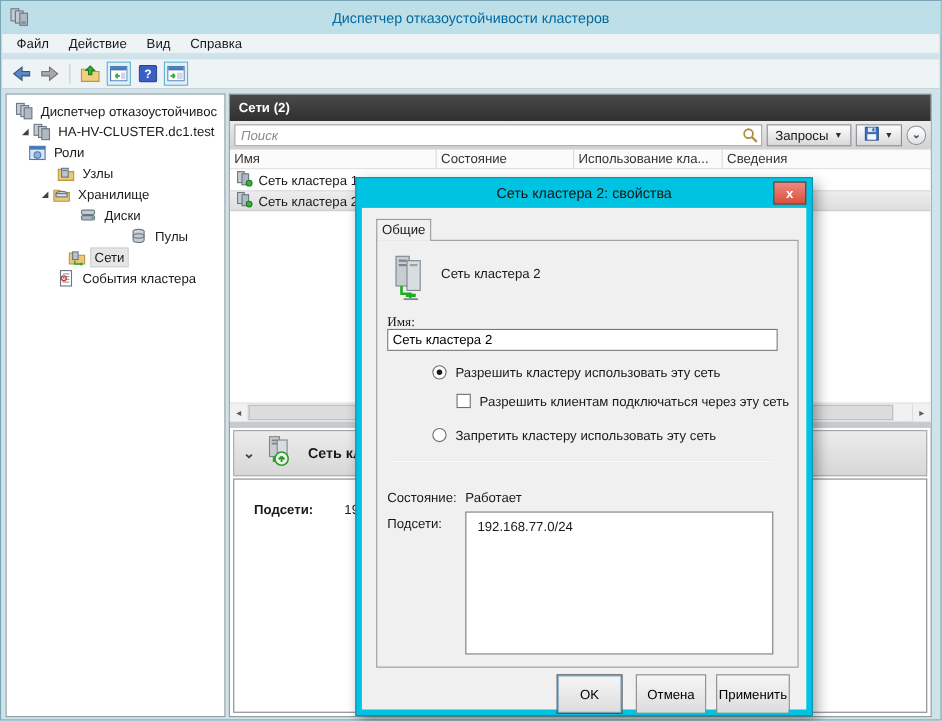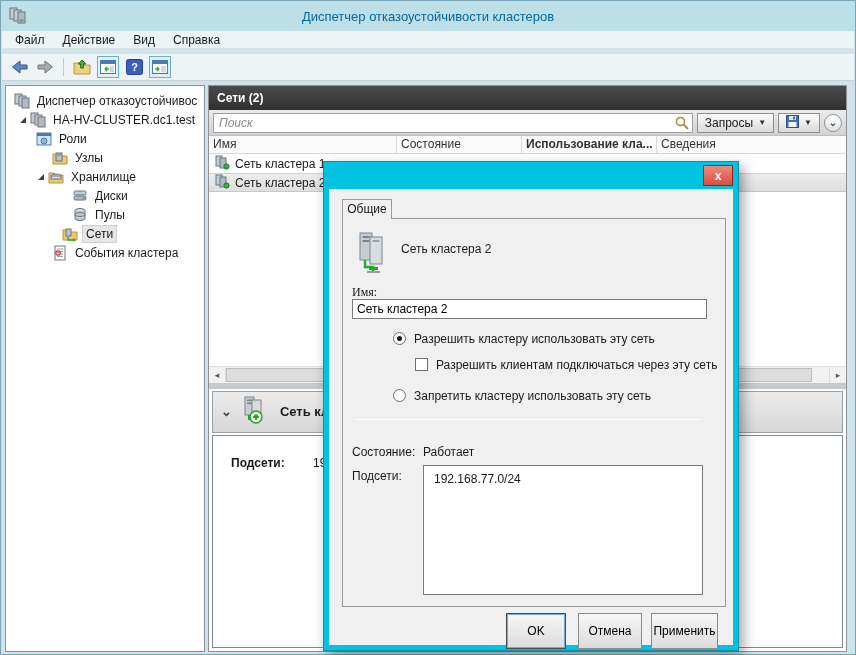--- a/index.html
+++ b/index.html
@@ -36,21 +36,21 @@
   .search-wrap { flex:1; position:relative; height:20px; }
   .search-wrap input { width:100%; height:20px; border:1px solid #9aa0a6; padding:0 22px 0 5px; font:12px "Liberation Sans",sans-serif; }
   .search-wrap input::placeholder { font-style:italic; color:#8a8a8a; }
   .search-wrap .mag { position:absolute; right:4px; top:3px; }
   .btn { height:20px; background:linear-gradient(#fdfdfd,#d9d9d9); border:1px solid #8a9097; display:flex; align-items:center; justify-content:center; gap:5px; padding:0 7px; font-size:12px; }
   .btn .caret { font-size:8px; color:#303030; }
   .round-btn { width:18px; height:18px; border-radius:50%; border:1px solid #8e959a; background:linear-gradient(#ffffff,#dfe3e5); display:flex; align-items:center; justify-content:center; font-size:10px; font-weight:bold; color:#4a4a4a; line-height:1; }
 
   .table-header { height:18px; display:flex; background:#fbfbfb; border-bottom:1px solid #d9d9d9; color:#333; flex:none; }
   .th { border-right:1px solid #d9d9d9; padding:1px 0 0 4px; overflow:hidden; white-space:nowrap; }
-  .th.c1{width:188px;} .th.c2{width:125px;} .th.c3{width:135px;font-weight:bold;} .th.c4{flex:1; border-right:none;}
+  .th.c1{width:188px;} .th.c2{width:125px;} .th.c3{width:135px;} .th.c4{flex:1; border-right:none;}
 
   .list-body { flex:1; background:#fff; position:relative; }
   .list-row { height:19px; display:flex; align-items:center; padding-left:6px; gap:5px; white-space:nowrap; }
   .list-row.selected { background:linear-gradient(#ededed,#dedede); border-top:1px solid #d2d2d2; border-bottom:1px solid #c9c9c9; }
 
   .hscroll { height:17px; background:#f1f1f1; border-top:1px solid #dfdfdf; position:relative; flex:none; }
   .hs-btn { position:absolute; top:0; width:17px; height:16px; background:#f1f1f1; color:#5a5a5a; font-size:9px; display:flex; align-items:center; justify-content:center; }
   .hs-btn.left{left:0; border-right:1px solid #dcdcdc;} .hs-btn.right{right:0; border-left:1px solid #dcdcdc;}
   .hs-thumb { position:absolute; left:17px; top:1px; width:586px; height:14px; background:#dcdcdc; border:1px solid #bdbdbd; }
 
@@ -176,21 +176,21 @@
       <span class="twisty"></span>
       <span class="t-icon"><svg width="16" height="16">
             <g stroke="#6b7680" fill="#c3ccd3">
               <rect x="1" y="1" width="7" height="10"></rect>
               <rect x="5" y="3" width="7" height="10"></rect>
               <rect x="8" y="5" width="7" height="10" fill="#aeb9c1"></rect>
             </g>
           </svg></span>
       <span class="t-label">HA-HV-CLUSTER.dc1.test</span>
     </div>
-    <div class="tree-row" style="padding-left:30px;">
+    <div class="tree-row" style="padding-left:20px;">
       <span class="t-icon"><svg width="16" height="16">
             <rect x="1" y="2" width="14" height="12" fill="#d6e6f5" stroke="#4a7ab5"></rect>
             <rect x="1" y="2" width="14" height="3" fill="#4a7ab5"></rect>
             <circle cx="8" cy="10" r="3" fill="#8fb3d9" stroke="#4a7ab5"></circle>
           </svg></span>
       <span class="t-label">Роли</span>
     </div>
     <div class="tree-row" style="padding-left:46px;">
       <span class="t-icon"><svg width="16" height="16">
             <path d="M1 4 h5 l2 2 h7 v8 H1 Z" fill="#e9c878" stroke="#b8953f"></path>
@@ -209,21 +209,21 @@
       <span class="t-label">Хранилище</span>
     </div>
     <div class="tree-row" style="padding-left:66px;">
       <span class="t-icon"><svg width="16" height="16">
             <rect x="2" y="3" width="12" height="4" rx="1.5" fill="#c3ccd3" stroke="#6b7680"></rect>
             <rect x="2" y="8" width="12" height="4" rx="1.5" fill="#aeb9c1" stroke="#6b7680"></rect>
             <circle cx="12" cy="10" r="1" fill="#3fae3f"></circle>
           </svg></span>
       <span class="t-label">Диски</span>
     </div>
-    <div class="tree-row" style="padding-left:66px;">
+    <div class="tree-row" style="padding-left:66px;margin-left:46px;">
       <span class="t-icon"><svg width="16" height="16">
             <ellipse cx="8" cy="3.5" rx="5" ry="2" fill="#d8dde1" stroke="#6b7680"></ellipse>
             <path d="M3 3.5 v8 a5 2 0 0 0 10 0 v-8" fill="#c3ccd3" stroke="#6b7680"></path>
             <ellipse cx="8" cy="7.5" rx="5" ry="2" fill="none" stroke="#6b7680"></ellipse>
           </svg></span>
       <span class="t-label">Пулы</span>
     </div>
     <div class="tree-row selected" style="padding-left:56px;">
       <span class="t-icon"><svg width="16" height="16">
             <path d="M1 4 h5 l2 2 h7 v8 H1 Z" fill="#e9c878" stroke="#b8953f"></path>
@@ -319,20 +319,21 @@
       <span class="bh-title">Сеть кластера 2</span>
     </div>
 
     <div class="bottom-detail">
       <span class="lbl">Подсети:</span>
       <span class="val">192.168.77.0/24</span>
     </div>
   </div>
 
   <div class="dialog">
+    <div class="dlg-title">Сеть кластера 2: свойства</div>
     <div class="dlg-close">x</div>
 
     <div class="dlg-client">
       <div class="dlg-tab">Общие</div>
       <div class="dlg-page">
         <span class="net-big-icon">
           <svg width="36" height="44">
               <rect x="3" y="2" width="12" height="27" fill="#c7cdd2" stroke="#7d858c"></rect>
               <rect x="13" y="6" width="12" height="27" fill="#d9dde0" stroke="#7d858c"></rect>
               <rect x="5.5" y="5" width="7" height="2" fill="#7d858c"></rect>

